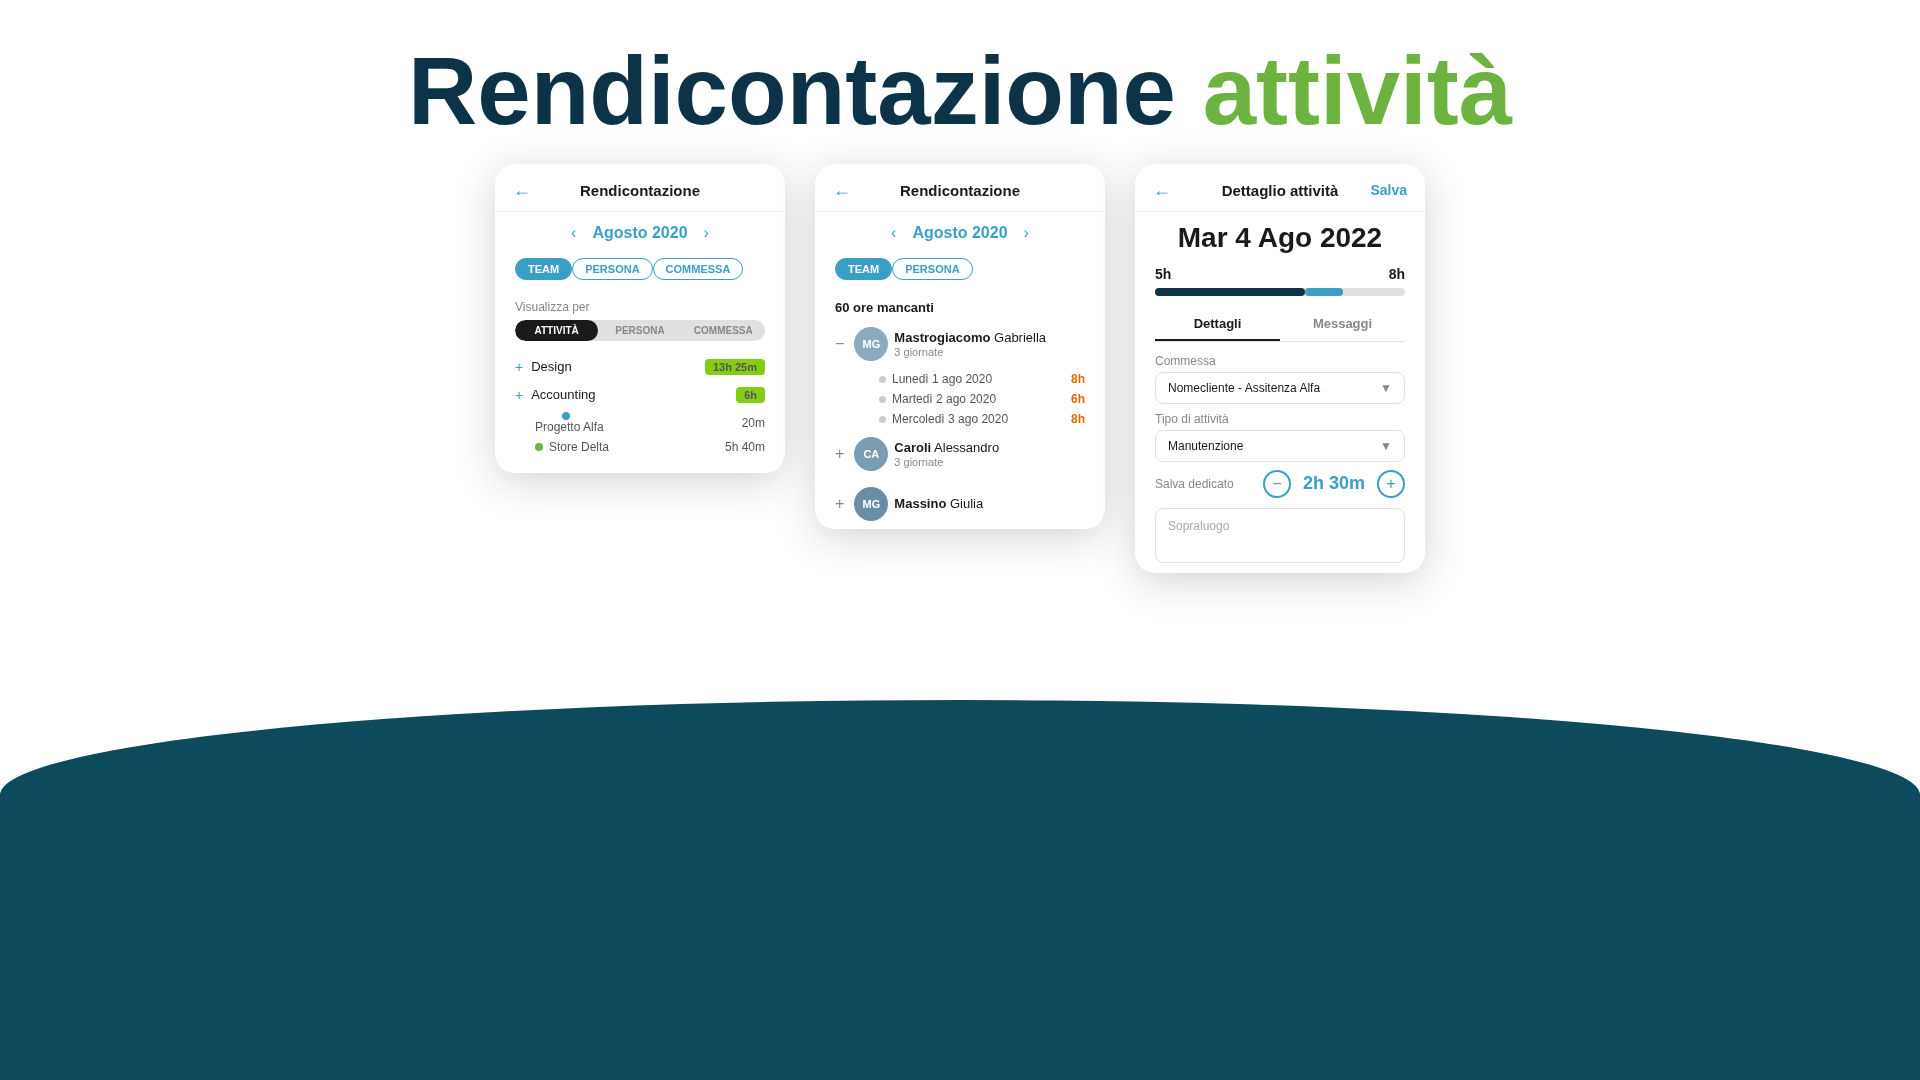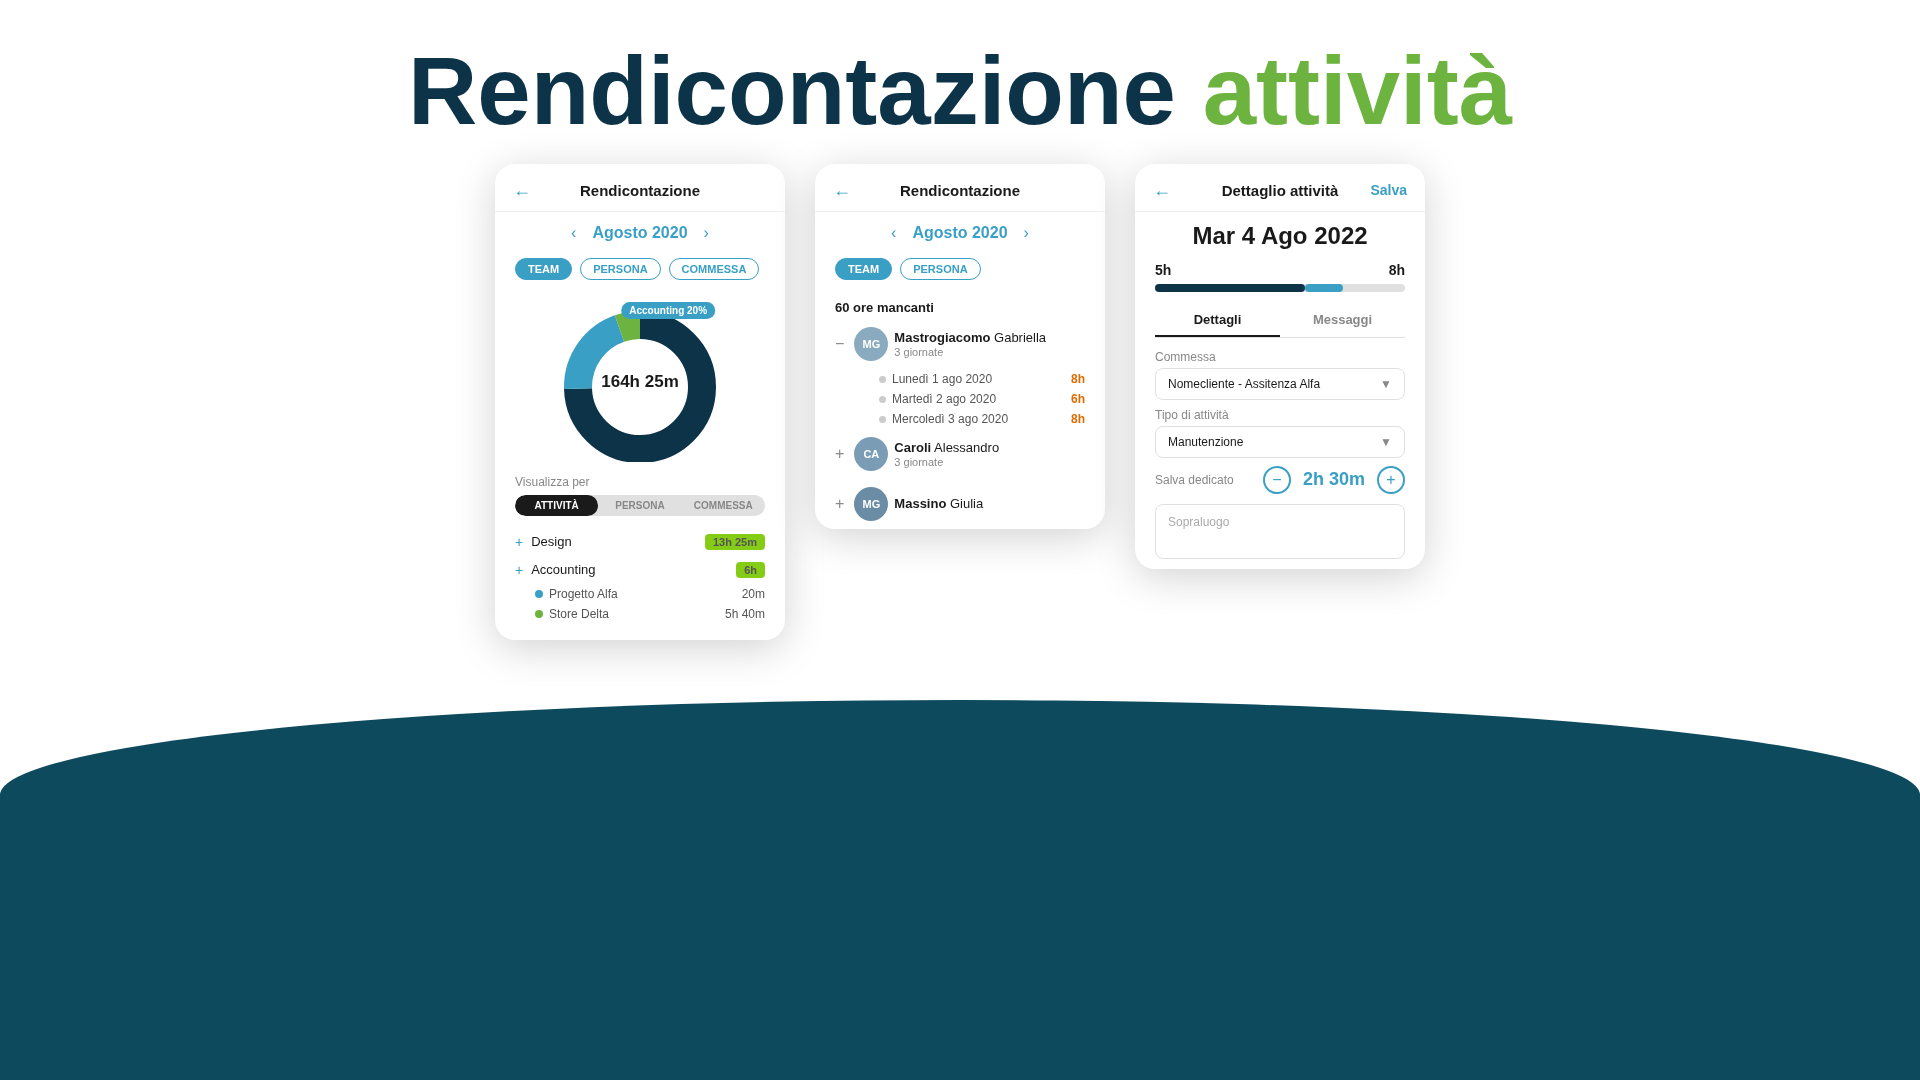--- a/index.html
+++ b/index.html
@@ -101,21 +101,20 @@
     }
     .month-nav .month-label {
       font-size: 16px;
       font-weight: 700;
       color: #3a9fc4;
     }
 
     
     .filter-tabs {
       display: flex;
-      gap: 8px;
       padding: 8px 20px 12px;
     }
     .filter-tab {
       border: 1.5px solid #3a9fc4;
       border-radius: 20px;
       padding: 4px 12px;
       font-size: 11px;
       font-weight: 700;
       color: #3a9fc4;
       background: white;
@@ -306,21 +305,21 @@
       border-radius: 50%;
       background: #ccc;
       display: inline-block;
       margin-right: 6px;
     }
     .day-hours { color: #e06b00; font-weight: 700; }
 
     
     .detail-date {
       text-align: center;
-      font-size: 24px;
+      font-size: 28px;
       font-weight: 800;
       color: #1a1a1a;
       padding: 10px 20px 8px;
     }
     .time-progress {
       padding: 4px 20px 12px;
     }
     .time-labels {
       display: flex;
       justify-content: space-between;
@@ -460,36 +459,20 @@
       <span class="nav-arrow">‹</span>
       <span class="month-label">Agosto 2020</span>
       <span class="nav-arrow">›</span>
     </div>
     <div class="filter-tabs">
       <div class="filter-tab active">TEAM</div>
       <div class="filter-tab">PERSONA</div>
       <div class="filter-tab">COMMESSA</div>
     </div>
 
-    <div class="donut-area">
-      <div class="donut-label-bubble">
-        <span>Accounting  20%</span>
-      </div>
-      <svg width="180" height="160" viewBox="0 0 180 160">
-
-        <circle cx="90" cy="85" r="62" fill="none" stroke="#0d3349" stroke-width="28" stroke-dasharray="290 100" stroke-dashoffset="0" transform="rotate(-90 90 85)"></circle>
-
-        <circle cx="90" cy="85" r="62" fill="none" stroke="#3a9fc4" stroke-width="28" stroke-dasharray="78 312" stroke-dashoffset="-290" transform="rotate(-90 90 85)"></circle>
-
-        <circle cx="90" cy="85" r="62" fill="none" stroke="#6db33f" stroke-width="28" stroke-dasharray="22 368" stroke-dashoffset="-368" transform="rotate(-90 90 85)"></circle>
-
-        <circle cx="90" cy="85" r="47" fill="white"></circle>
-      </svg>
-      <div class="donut-center-text">164h 25m</div>
-    </div>
 
     <div class="visualizza-per">
       <div class="label">Visualizza per</div>
       <div class="seg-control">
         <div class="seg-btn active">ATTIVITÀ</div>
         <div class="seg-btn">PERSONA</div>
         <div class="seg-btn">COMMESSA</div>
       </div>
     </div>
 
@@ -502,21 +485,21 @@
         <span class="time-badge">13h 25m</span>
       </div>
       <div class="activity-row">
         <div class="row-left">
           <span class="plus-icon">+</span>
           <span>Accounting</span>
         </div>
         <span class="time-badge">6h</span>
       </div>
       <div class="sub-row">
-        <div style="display:flex;align-items:center;">
+        <div style="display:flex;align-items:center;flex-direction:column;">
           <span class="dot" style="background:#3a9fc4;"></span>
           <span>Progetto Alfa</span>
         </div>
         <span>20m</span>
       </div>
       <div class="sub-row">
         <div style="display:flex;align-items:center;">
           <span class="dot" style="background:#6db33f;"></span>
           <span>Store Delta</span>
         </div>

